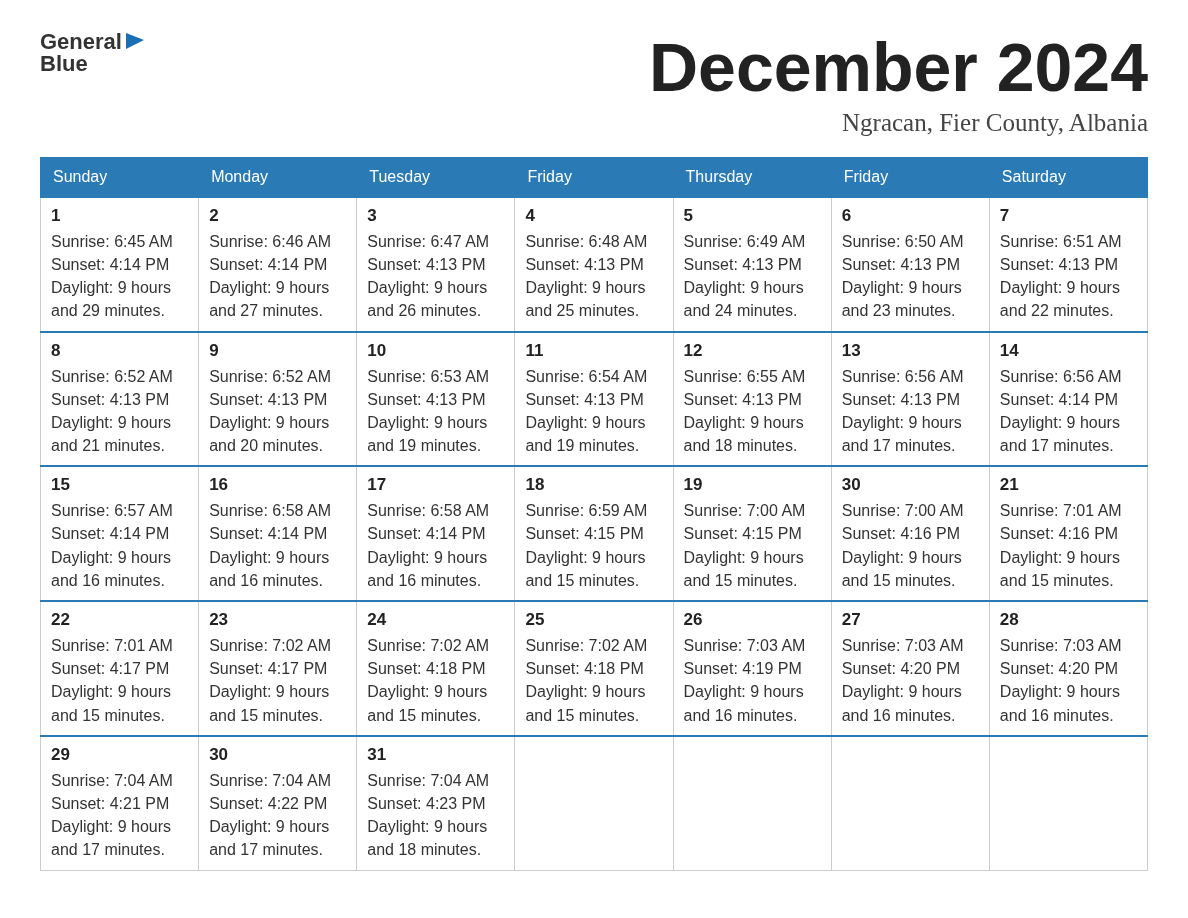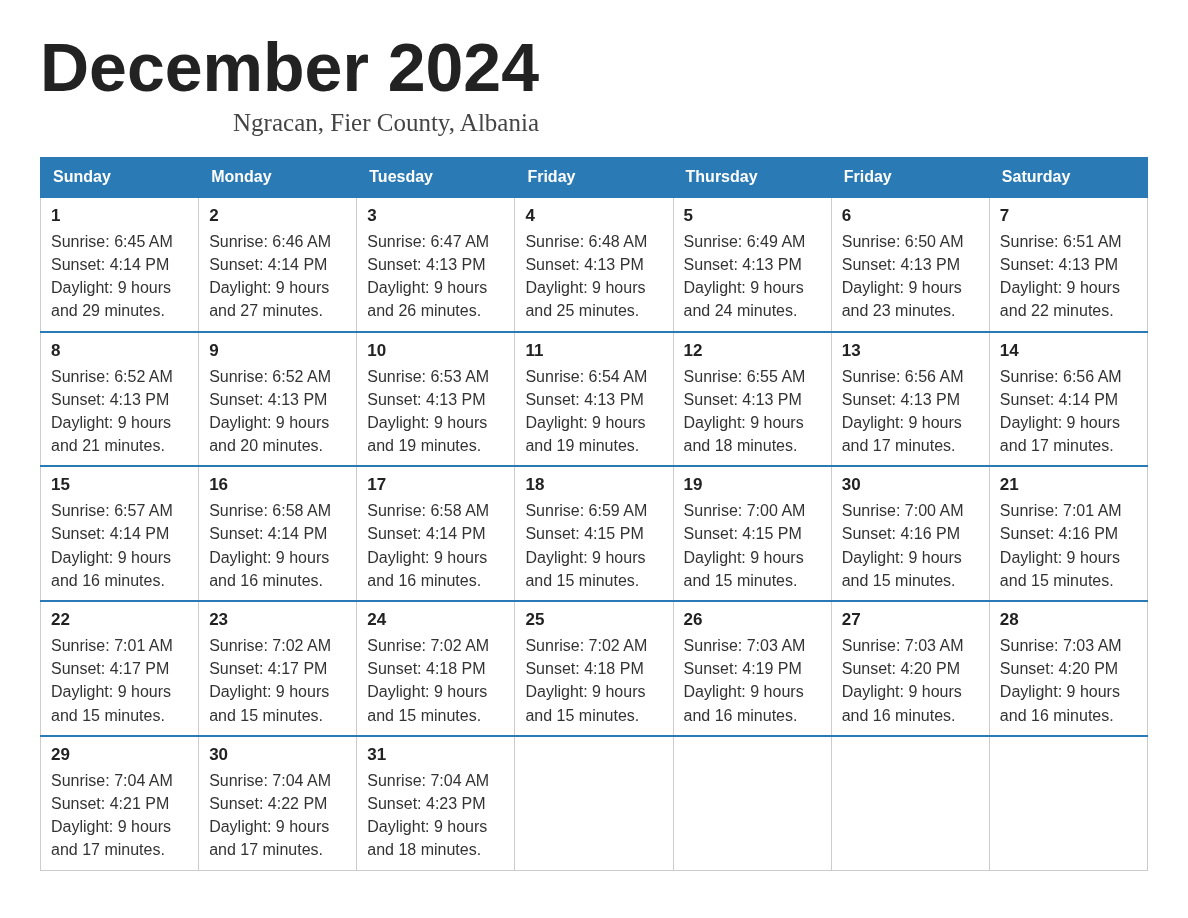--- a/index.html
+++ b/index.html
@@ -42,21 +42,21 @@
       font-family: Liberation Serif, serif;
     }
     table {
       width: 100%;
       border-collapse: collapse;
     }
     th {
       background-color: #2a7ab5;
       color: #fff;
       font-size: 16px;
-      font-weight: bold;
+      font-weight: normal;
       padding: 10px 12px;
       text-align: left;
       border: 1px solid #2a7ab5;
     }
     td {
       border: 1px solid #ccc;
       vertical-align: top;
       padding: 8px 10px;
       font-size: 13px;
       color: #222;
@@ -78,20 +78,33 @@
       border-top: 2px solid #2a7ab5;
     }
     .empty-cell {
       background: #fff;
     }
   </style>
 </head>
 <body>
 
 <div class="header">
+  <div class="logo">
+    <div>
+      <div style="display:flex;align-items:center;">
+        <span class="logo-text">General</span>
+        <svg width="22" height="22" viewBox="0 0 22 22" style="margin-left:2px;margin-top:-4px;">
+          <polygon points="2,4 20,11 2,20" fill="#1a6fb5"></polygon>
+        </svg>
+      </div>
+      <div style="display:flex;align-items:center;margin-top:-2px;">
+        <span class="logo-text blue">Blue</span>
+      </div>
+    </div>
+  </div>
   <div class="title-block">
     <div class="calendar-title">December 2024</div>
     <div class="calendar-subtitle">Ngracan, Fier County, Albania</div>
   </div>
 </div>
 
 <table>
   <thead>
     <tr>
     <th>Sunday</th>

